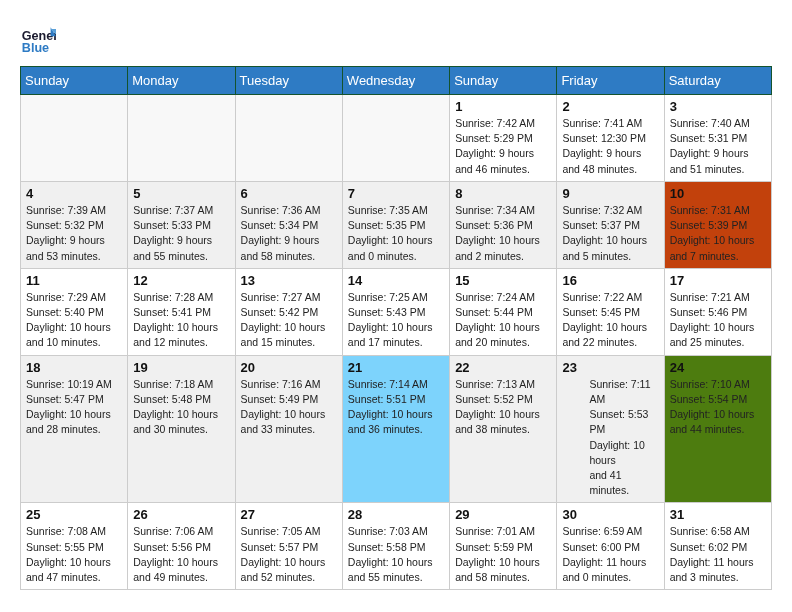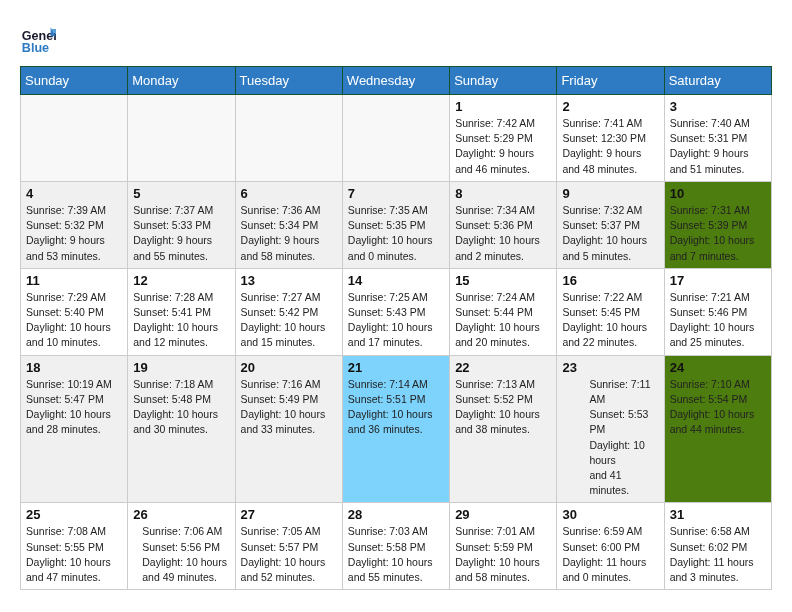--- a/index.html
+++ b/index.html
@@ -176,21 +176,21 @@
 Daylight: 10 hours
 and 2 minutes.</div>
         </td>
         <td style="background: rgb(240, 240, 240);">
           <div class="day-num">9</div>
           <div class="day-info" style="white-space: pre-line;">Sunrise: 7:32 AM
 Sunset: 5:37 PM
 Daylight: 10 hours
 and 5 minutes.</div>
         </td>
-        <td style="background: #4d7c0f;">
+        <td style="background: #c2410c;">
           <div class="day-num">10</div>
           <div class="day-info" style="white-space: pre-line;">Sunrise: 7:31 AM
 Sunset: 5:39 PM
 Daylight: 10 hours
 and 7 minutes.</div>
         </td>
       </tr>
       <tr>
         <td>
           <div class="day-num">11</div>
@@ -296,21 +296,21 @@
       <tr>
         <td>
           <div class="day-num">25</div>
           <div class="day-info" style="white-space: pre-line;">Sunrise: 7:08 AM
 Sunset: 5:55 PM
 Daylight: 10 hours
 and 47 minutes.</div>
         </td>
         <td>
           <div class="day-num">26</div>
-          <div class="day-info" style="white-space: pre-line; margin-left: 9px;">Sunrise: 7:06 AM
+          <div class="day-info" style="white-space: pre-line;">Sunrise: 7:06 AM
 Sunset: 5:56 PM
 Daylight: 10 hours
 and 49 minutes.</div>
         </td>
         <td>
           <div class="day-num">27</div>
           <div class="day-info" style="white-space: pre-line;">Sunrise: 7:05 AM
 Sunset: 5:57 PM
 Daylight: 10 hours
 and 52 minutes.</div>

